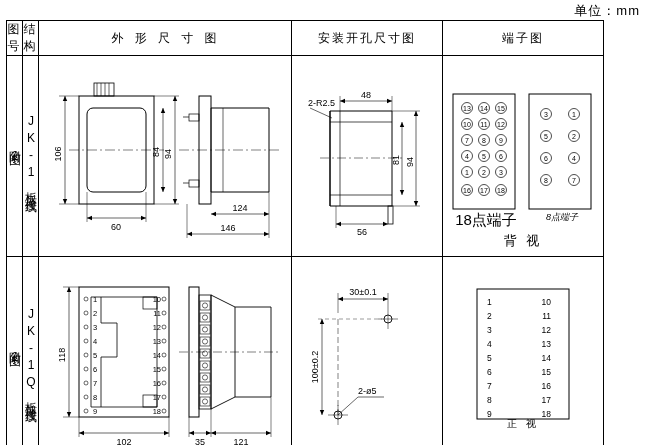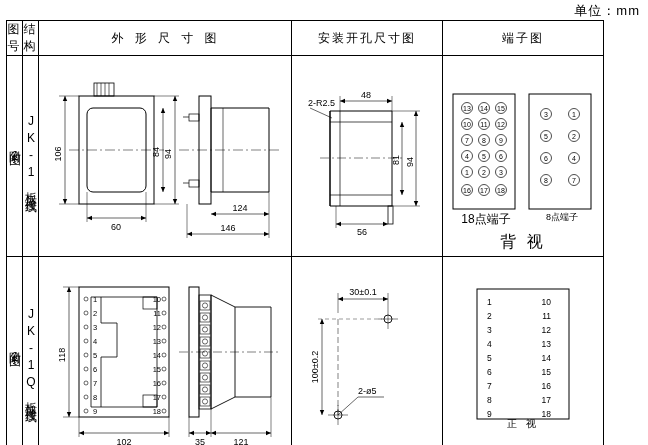--- a/index.html
+++ b/index.html
@@ -218,23 +218,23 @@
             <circle cx="103" cy="102" r="5.5" fill="none" stroke="#000" stroke-width="0.7"></circle>
                 <text x="103" y="104.5">6</text>
             <circle cx="131" cy="102" r="5.5" fill="none" stroke="#000" stroke-width="0.7"></circle>
                 <text x="131" y="104.5">4</text>
             <circle cx="103" cy="124" r="5.5" fill="none" stroke="#000" stroke-width="0.7"></circle>
                 <text x="103" y="126.5">8</text>
             <circle cx="131" cy="124" r="5.5" fill="none" stroke="#000" stroke-width="0.7"></circle>
                 <text x="131" y="126.5">7</text>
           </g>
         </svg>
-        <div style="position:absolute;left:12px;top:155px;width:62px;text-align:center;font-size:12px;">18点端子</div>
-        <div style="position:absolute;left:88px;top:155px;width:62px;text-align:center;font-size:9px;">8点端子</div>
-        <div style="position:absolute;left:0;top:176px;width:160px;text-align:center;font-size:16px;letter-spacing:3px;">背  视</div>
+        <div style="position:absolute;left:12px;top:155px;width:62px;text-align:center;font-size:15px;">18点端子</div>
+        <div style="position:absolute;left:88px;top:155px;width:62px;text-align:center;font-size:9px;font-style:italic;">8点端子</div>
+        <div style="position:absolute;left:0;top:176px;width:160px;text-align:center;font-size:13px;letter-spacing:3px;">背  视</div>
       </td>
     </tr>
 
     <tr>
       <td class="vcell">
         <span class="vtext" style="writing-mode:vertical-rl;text-orientation:upright;letter-spacing:4px;">附图2</span>
       </td>
       <td class="vcell">
         <span class="vtext" style="writing-mode:vertical-rl;text-orientation:upright;letter-spacing:3px;">JK-1Q板前接线</span>
       </td>

